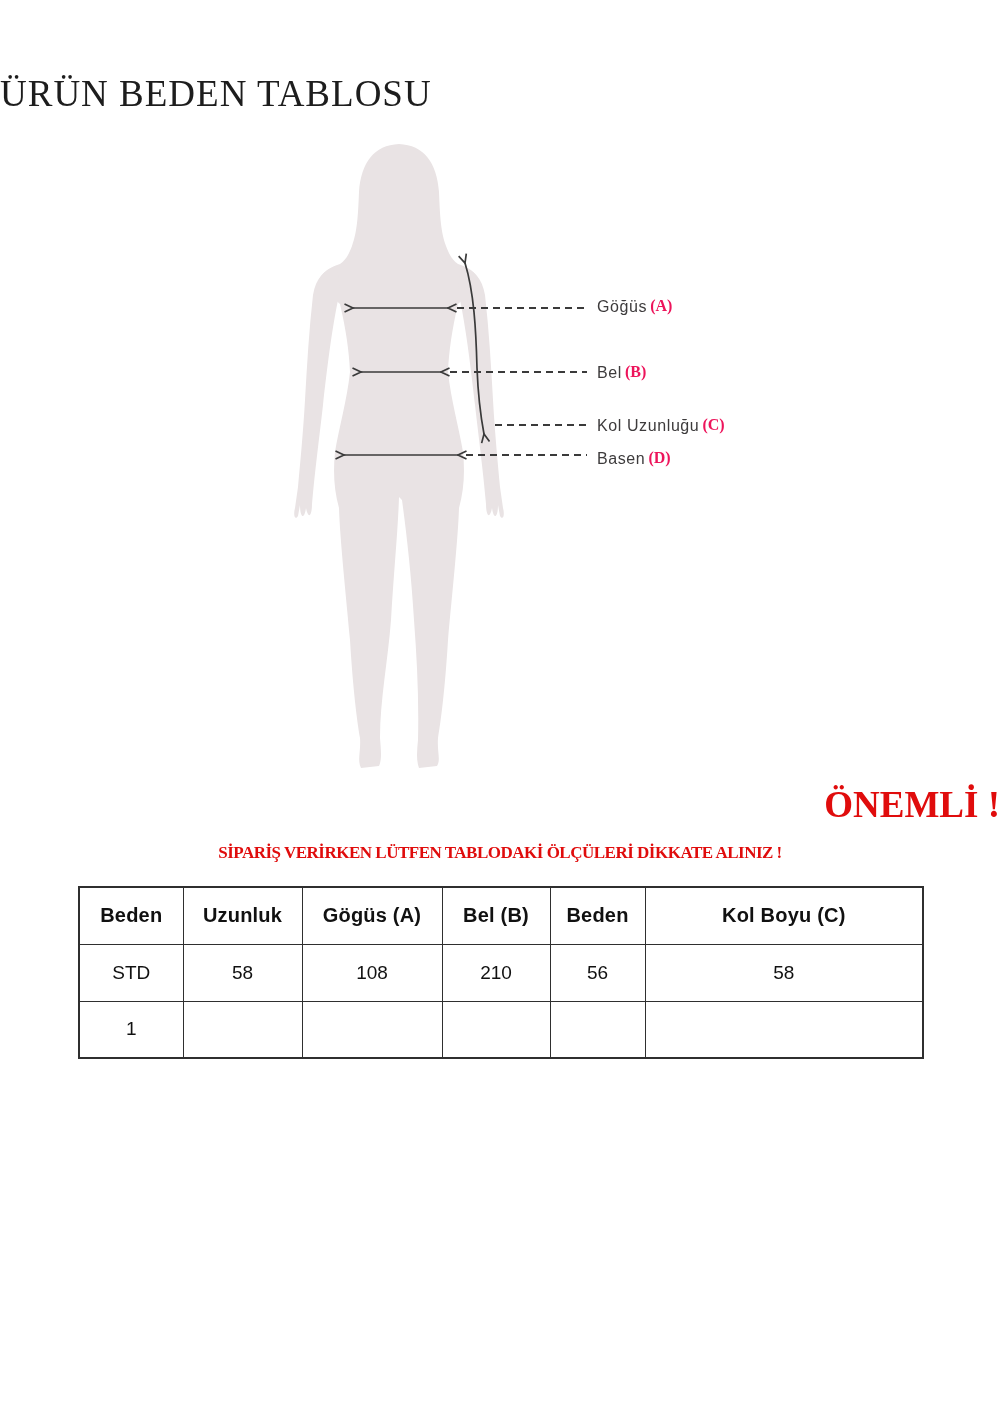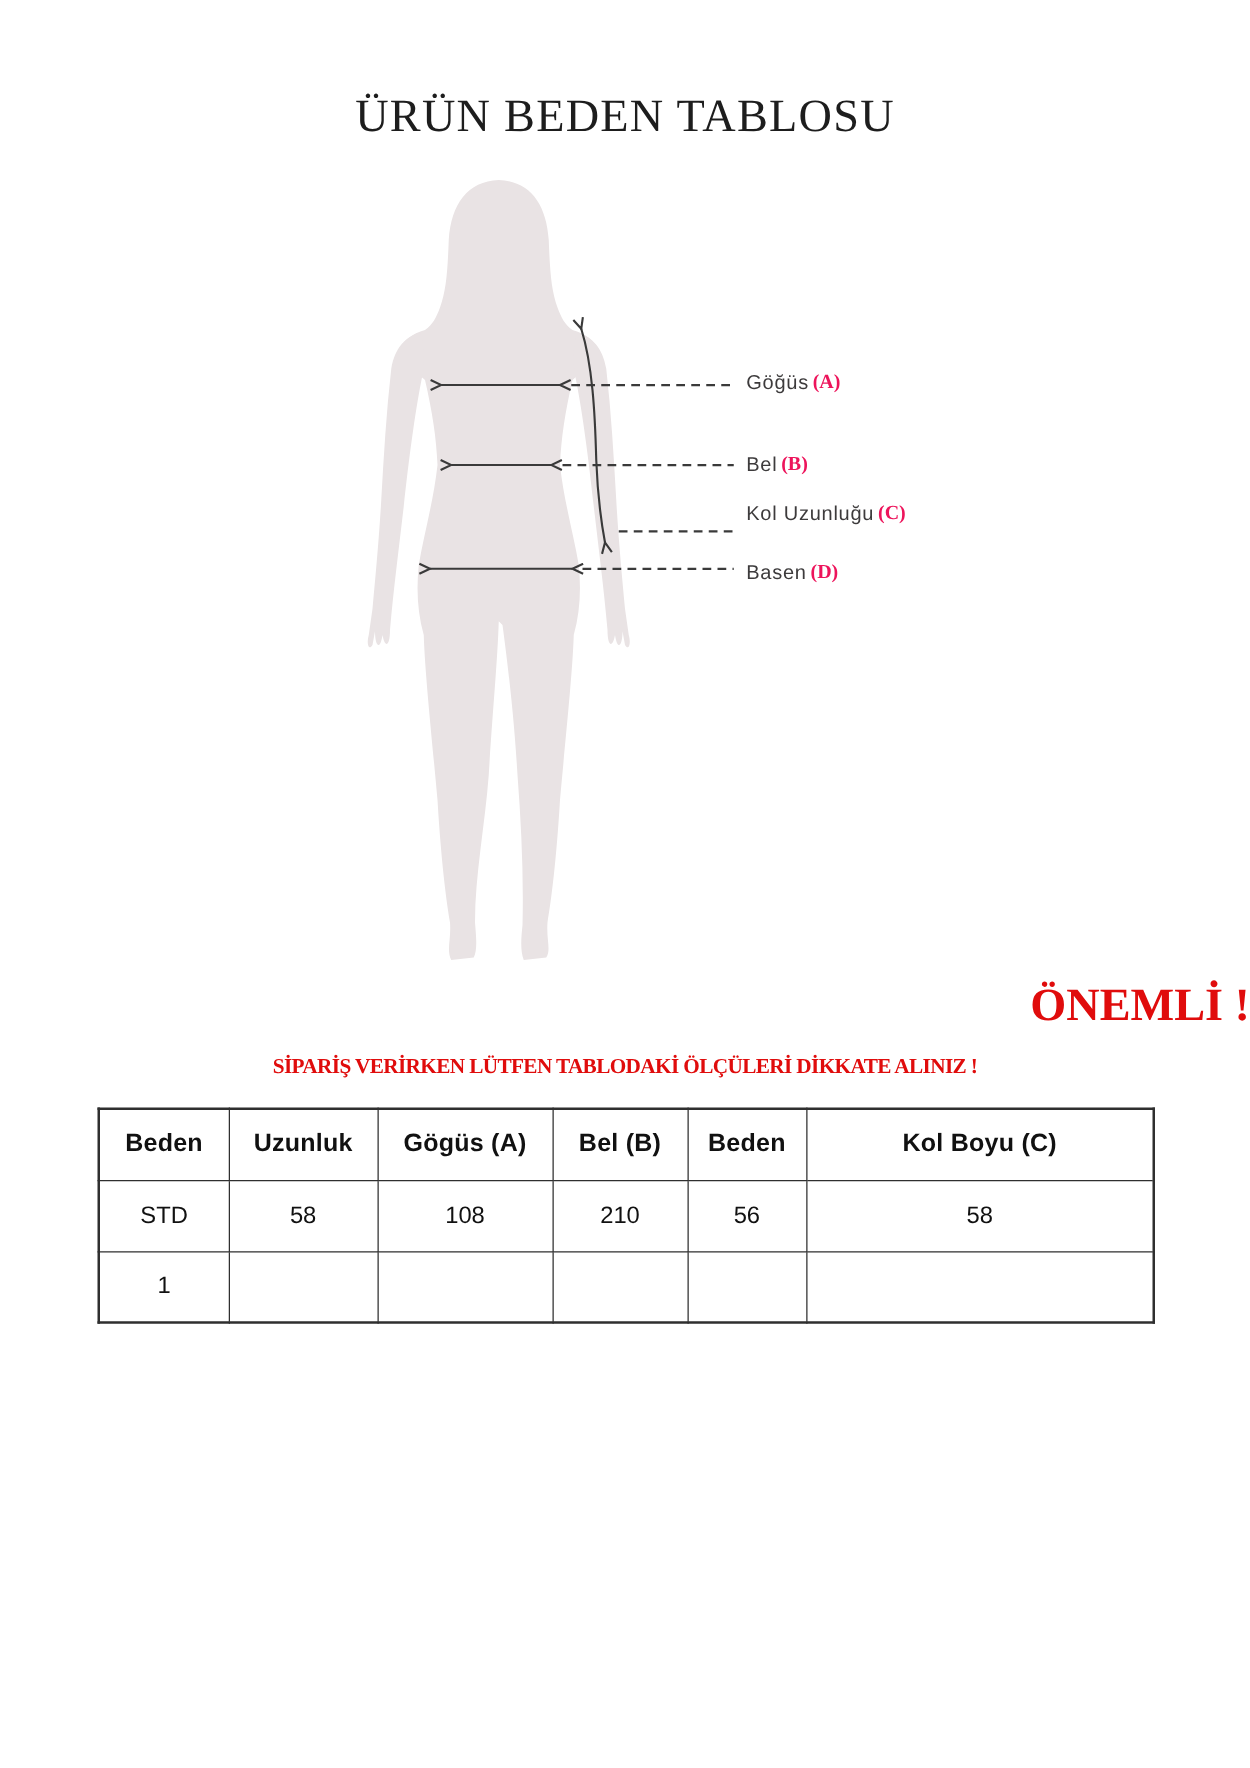--- a/index.html
+++ b/index.html
@@ -17,21 +17,20 @@
     position:relative;
     width:1000px;
     height:1414px;
     background:#ffffff;
     font-family:"Liberation Sans", sans-serif;
     overflow:hidden;
   }
   .page-title{
     position:absolute;
     top:72px; left:0; width:1000px;
-    text-align:center;
     font-family:"Liberation Serif", serif;
     font-size:37px;
     font-weight:400;
     color:var(--ink);
     letter-spacing:1px;
   }
   .figure-svg{
     position:absolute;
     left:280px; top:130px;
     width:330px; height:660px;
@@ -52,21 +51,21 @@
   .ml-letter{
     font-family:"Liberation Serif", serif;
     font-weight:700;
     font-size:16px;
     color:var(--pink);
     margin-left:3px;
     vertical-align:1px;
   }
   .lbl-gogus{top:292px;}
   .lbl-bel{top:358px;}
-  .lbl-kol{top:397px;text-align:center;}
+  .lbl-kol{top:411px;text-align:center;}
   .lbl-basen{top:444px;}
   .important-heading{
     position:absolute;
     top:783px; left:0; width:1000px;
     text-align:right;
     font-family:"Liberation Serif", serif;
     font-weight:700;
     font-size:37px;
     color:var(--red);
   }

